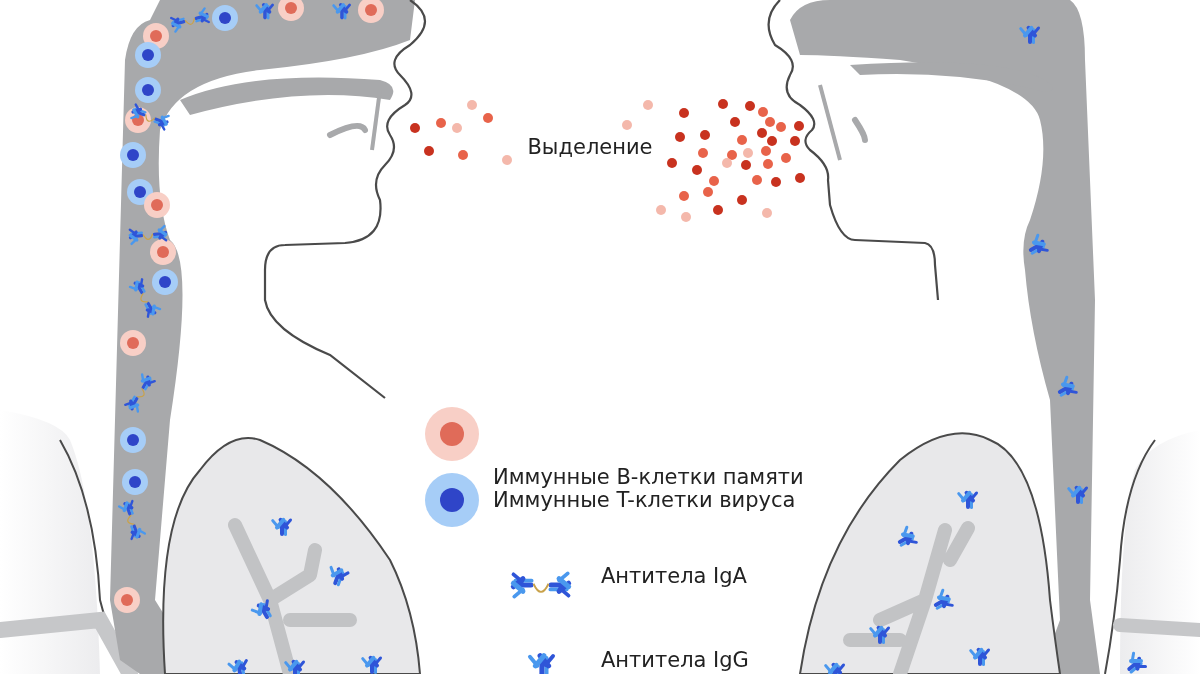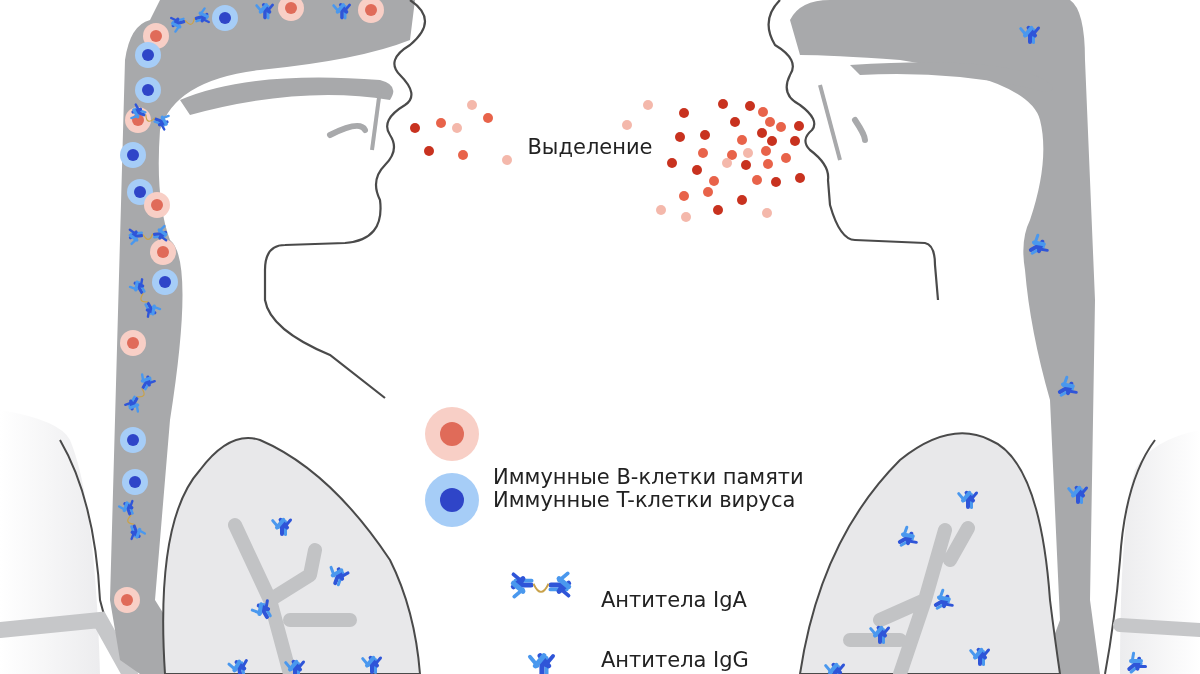--- a/index.html
+++ b/index.html
@@ -210,19 +210,19 @@
   <div class="label virus-label">
     <div>Выделение</div>
   </div>
 
   <div class="legend-item" style="left:493px; top:422px;margin-top:43px;">
     <span class="legend-text">Иммунные B-клетки памяти</span>
   </div>
   <div class="legend-item" style="left:493px; top:488px;">
     <span class="legend-text">Иммунные T-клетки вируса</span>
   </div>
-  <div class="legend-item" style="left:601px; top:588px;align-items:flex-end;">
+  <div class="legend-item" style="left:601px; top:564px;align-items:flex-end;">
     <span class="legend-text">Антитела IgA</span>
   </div>
   <div class="legend-item" style="left:601px; top:648px;text-align:center;">
     <span class="legend-text">Антитела IgG</span>
   </div>
 </div>
 
 </body></html>

